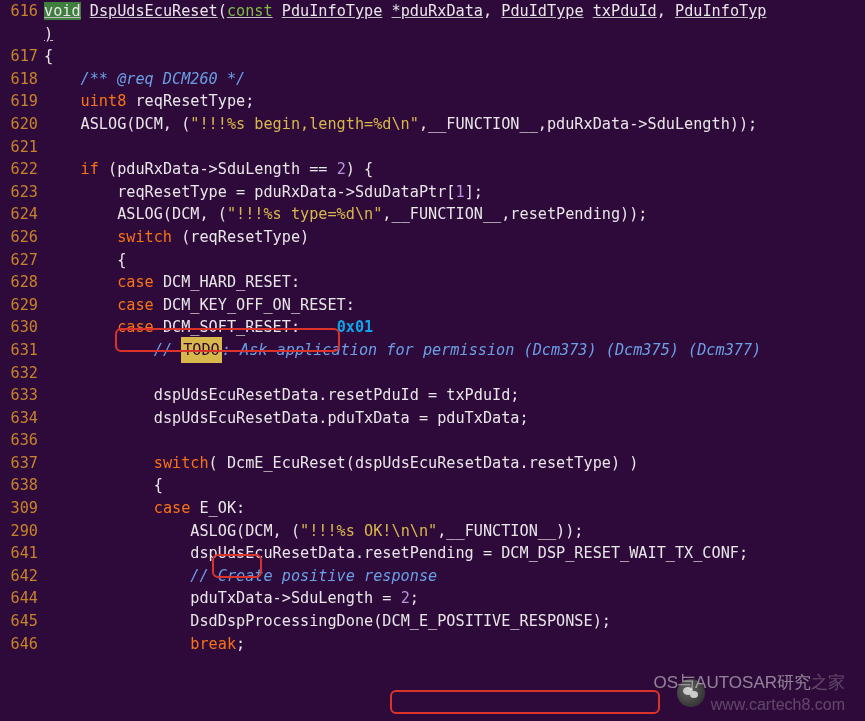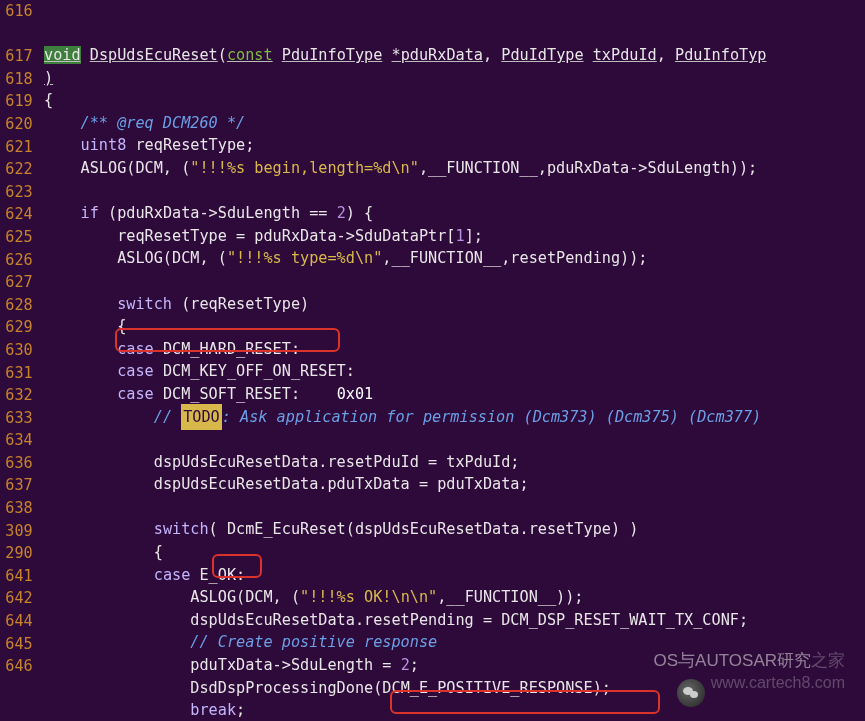--- a/index.html
+++ b/index.html
@@ -9,45 +9,45 @@
     font-family: "DejaVu Sans Mono", "Liberation Mono", Consolas, monospace;
     font-size: 15.2px;
     line-height: 22.6px;
     color: #e9e6e8;
     position: relative;
   }
   .editor { display: flex; flex-direction: column; }
   .row { display: flex; height: 22.6px; white-space: pre; }
   .gutter {
     width: 44px;
-    text-align: center;
+    text-align: right;
     padding-right: 6px;
     color: #c7842b;
     flex: 0 0 44px;
   }
-  .code { flex: 1 1 auto; position: relative; margin-top: 44px; }
-  .kw { color: #c4b5fd; }      
+  .code { flex: 1 1 auto; position: relative; }
+  .kw { color: #f97316; }      
   .kw-green { color: #7fbf3f; }
   .num { color: #b693de; }     
   .str { color: #d8b84a; }     
   .cmt { color: #6b9fe6; font-style: italic; }
   .ul { text-decoration: underline; text-decoration-color: #bdbdbd; }
   .hl-void { background: #3e7f3e; color: #e9e6e8; }
   .todo-box { background: #d8b84a; color: #2e0a3a; font-style: normal; padding: 4px 2px; }
-  .red-label { color: #ffffff; font-weight: normal; }
+  .red-label { color: #0ea5e9; font-weight: bold; }
   .box {
     position: absolute;
     border: 2px solid #d9332b;
     border-radius: 6px;
     pointer-events: none;
   }
   .watermark {
     position: absolute;
     right: 20px;
-    bottom: 26px;
+    bottom: 4px;
     color: rgba(230,230,230,0.55);
     font-size: 17px;
     font-family: sans-serif;
     text-align: right;
     pointer-events: none;
   }
   .wechat {
     position: absolute;
     right: 160px;
     bottom: 14px;
@@ -121,24 +121,20 @@
   <div class="row">
     <div class="gutter">623</div>
     <div class="code">        <span>reqResetType = pduRxData-&gt;SduDataPtr[</span><span class="num">1</span><span>];</span></div>
   </div>
 
   <div class="row">
     <div class="gutter">624</div>
     <div class="code">        <span>ASLOG(DCM, (</span><span class="str">"!!!%s type=%d\n"</span><span>,__FUNCTION__,resetPending));</span></div>
   </div>
 
-  <div class="row">
-    <div class="gutter">625</div>
-    <div class="code"></div>
-  </div>
 
   <div class="row">
     <div class="gutter">626</div>
     <div class="code">        <span class="kw">switch</span> <span>(reqResetType)</span></div>
   </div>
 
   <div class="row">
     <div class="gutter">627</div>
     <div class="code">        <span>{</span></div>
   </div>

